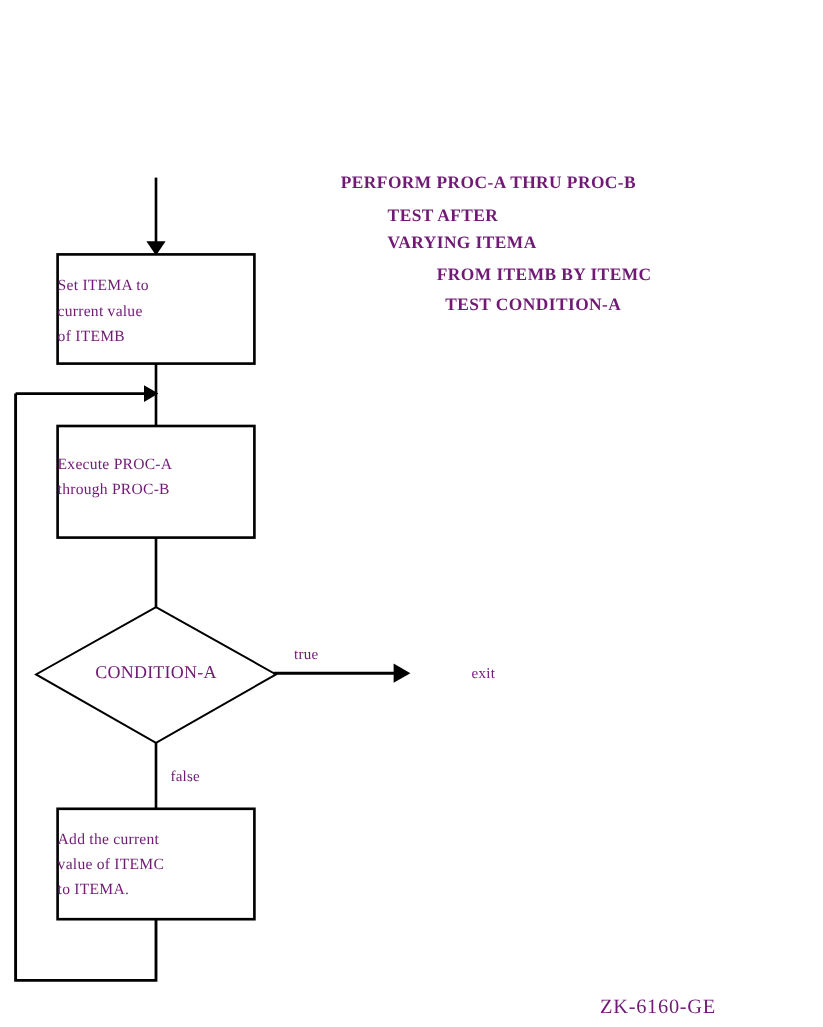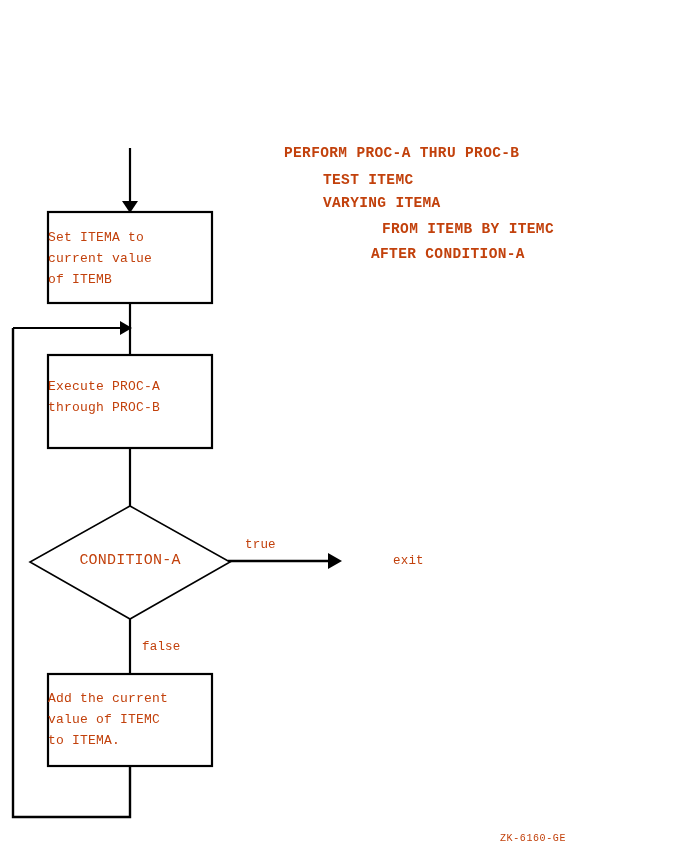--- a/index.html
+++ b/index.html
@@ -18,22 +18,22 @@
   #canvas {
     position: absolute;
     left: 0;
     top: 0;
     width: 686px;
     height: 856px;
   }
   .txt {
     position: absolute;
     white-space: pre;
-    color: #c2410c;
-    font-family: Liberation Mono, monospace;
+    color: #701a75;
+    font-family: Liberation Serif, serif;
     letter-spacing: 0.2px;
   }
   
   .code-line {
     font-size: 14.5px;
     font-weight: bold;
     letter-spacing: 0.35px;
     line-height: 14px;
   }
   
@@ -46,29 +46,29 @@
     font-size: 15px;
     text-align: center;
     width: 200px;
     line-height: 16px;
   }
   .edge-label {
     font-size: 12.5px;
     line-height: 14px;
   }
   .caption {
-    font-size: 10px;
+    font-size: 17px;
     letter-spacing: 0.6px;
     line-height: 14px;
   }
   
   #code-l0 { left: 284px; top: 146px; }
   #code-l1 { left: 323px; top: 173px; }
   #code-l2 { left: 323px; top: 196px; }
-  #code-l3 { left: 382px; top: 222px; }
+  #code-l3 { left: 364px; top: 222px; }
   #code-l4 { left: 371px; top: 247px; }
 
   #box1-text { left: 48px; top: 227px; }
   #box2-text { left: 48px; top: 376px; }
   #diamond-text { left: 30px; top: 553px; }
   #box3-text { left: 48px; top: 688px; }
 
   #label-true  { left: 245px; top: 538px; }
   #label-exit  { left: 349px; top: 554px; margin-left: 44px; }
   #label-false { left: 142px; top: 640px; }
@@ -113,24 +113,24 @@
   </g>
 
   <line x1="130" y1="619" x2="130" y2="675" stroke="#000000" stroke-width="2.2"></line>
 
   <rect x="48" y="674" width="164" height="92" fill="#ffffff" stroke="#000000" stroke-width="2.2"></rect>
 
   <polyline points="130,766 130,817 13,817 13,328" fill="none" stroke="#000000" stroke-width="2.4"></polyline>
 </svg>
 
 <div class="txt code-line" id="code-l0">PERFORM PROC-A THRU PROC-B</div>
-<div class="txt code-line" id="code-l1">TEST ITEMC</div>
+<div class="txt code-line" id="code-l1">TEST AFTER</div>
 <div class="txt code-line" id="code-l2">VARYING ITEMA</div>
 <div class="txt code-line" id="code-l3">FROM ITEMB BY ITEMC</div>
-<div class="txt code-line" id="code-l4">AFTER CONDITION-A</div>
+<div class="txt code-line" id="code-l4">TEST CONDITION-A</div>
 
 <div class="txt node-text" id="box1-text">Set ITEMA to
 current value
 of ITEMB</div>
 <div class="txt node-text" id="box2-text">Execute PROC-A
 through PROC-B</div>
 <div class="txt diamond-text" id="diamond-text">CONDITION-A</div>
 <div class="txt node-text" id="box3-text">Add the current
 value of ITEMC
 to ITEMA.</div>

